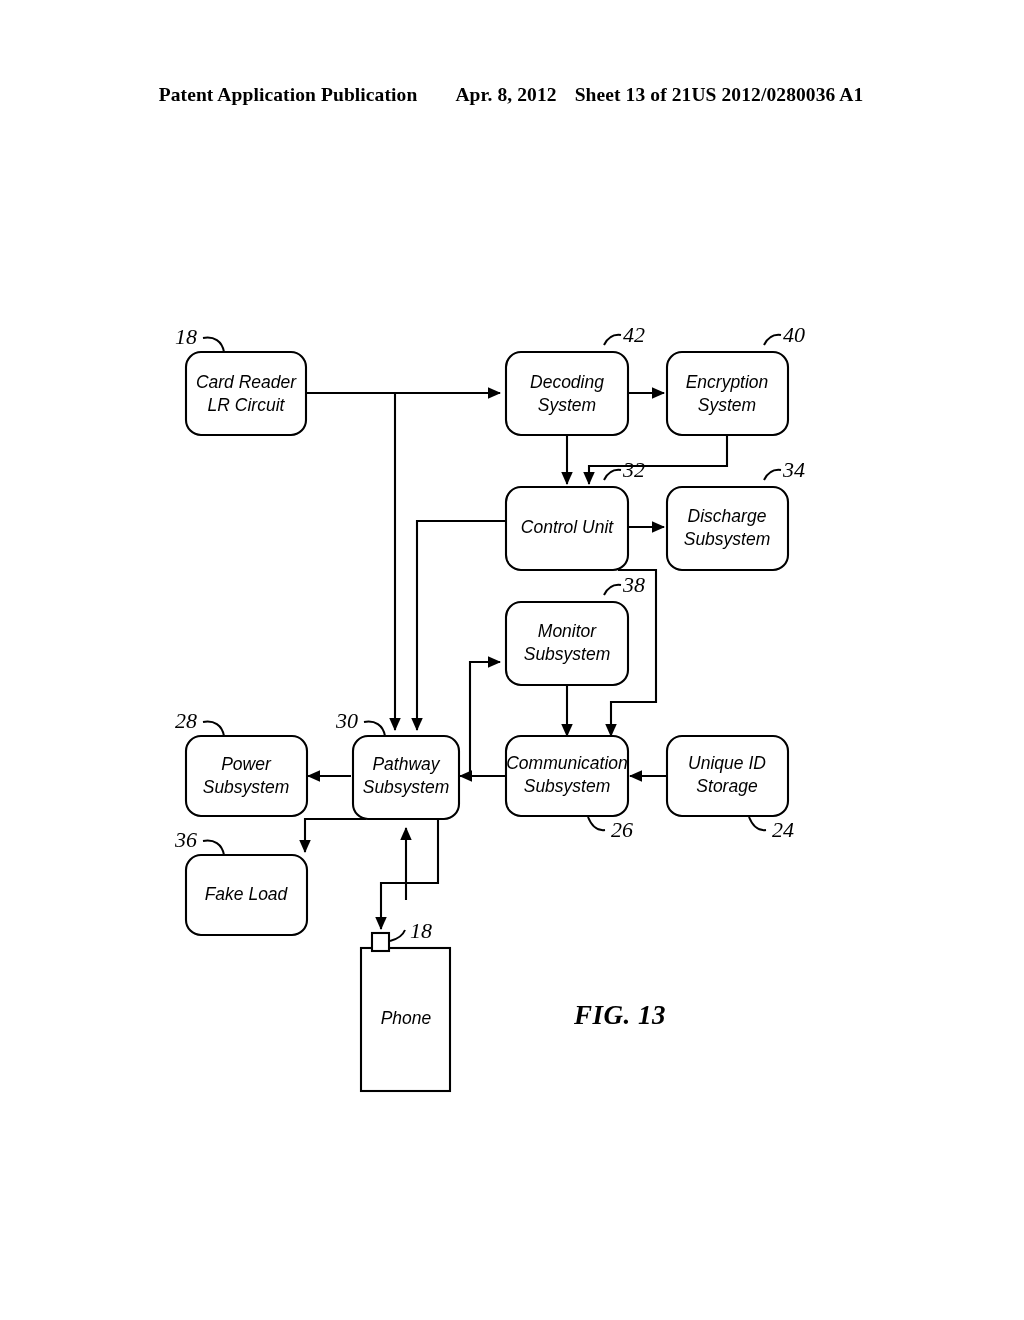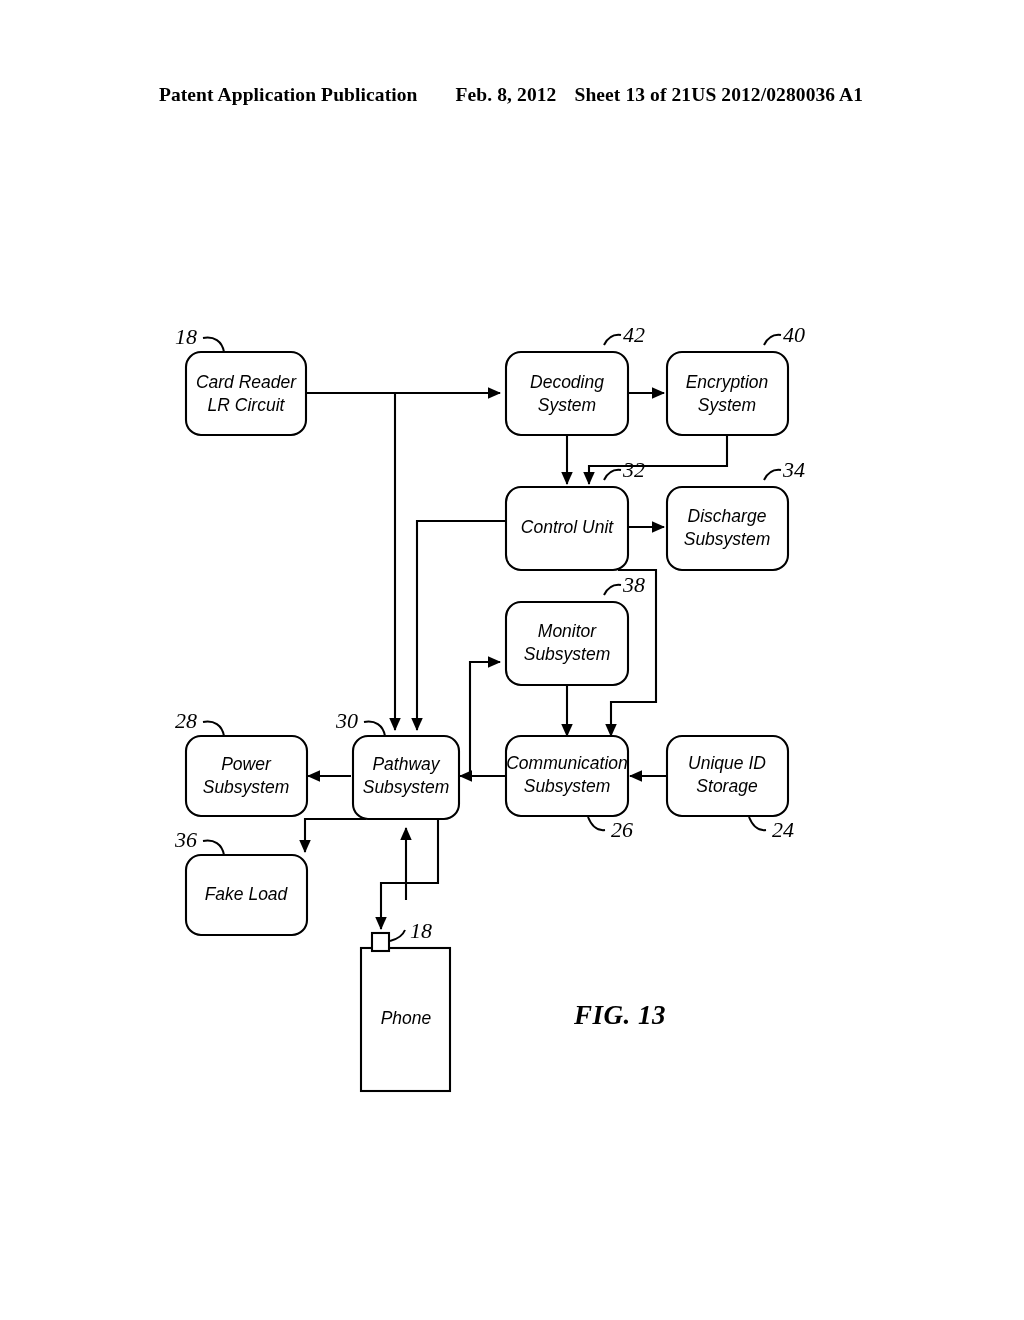--- a/index.html
+++ b/index.html
@@ -95,21 +95,21 @@
     letter-spacing: 0.5px;
   }
 </style>
 </head>
 <body>
 
 <div id="page">
 
   <div id="pub-header">
     <span class="h-title">Patent Application Publication</span>
-    <span class="h-date">Feb. 8, 2012</span>
+    <span class="h-date">Apr. 8, 2012</span>
     <span class="h-sheet">Sheet 13 of 21</span>
     <span class="h-num">US 2012/0280036 A1</span>
   </div>
 
   <div id="figure-area">
     <svg id="diagram" viewBox="0 0 1024 1320" xmlns="http://www.w3.org/2000/svg">
       <defs>
         <marker id="arrow" viewBox="0 0 10 10" refX="9.2" refY="5" markerWidth="6.2" markerHeight="6.2" orient="auto-start-reverse">
           <path d="M 0 0.6 L 10 5 L 0 9.4 z" fill="#000000"></path>
         </marker>

